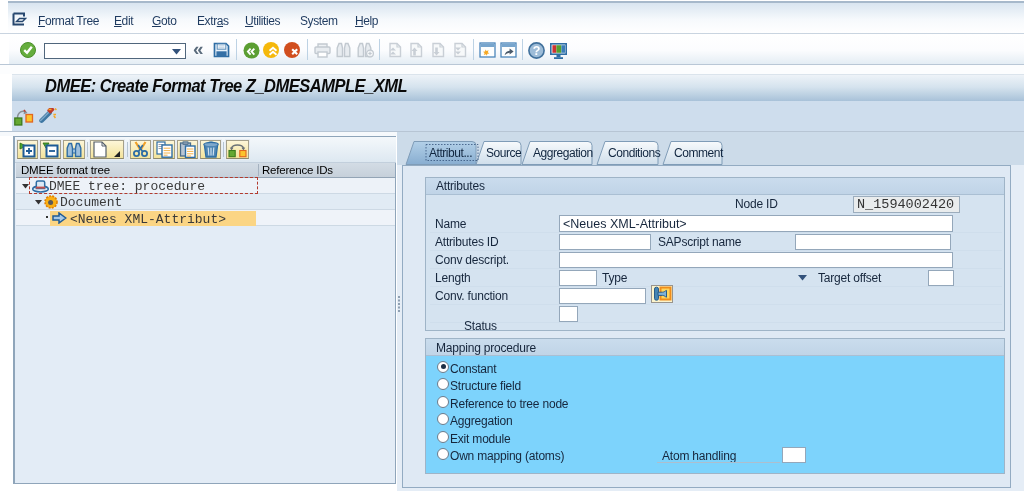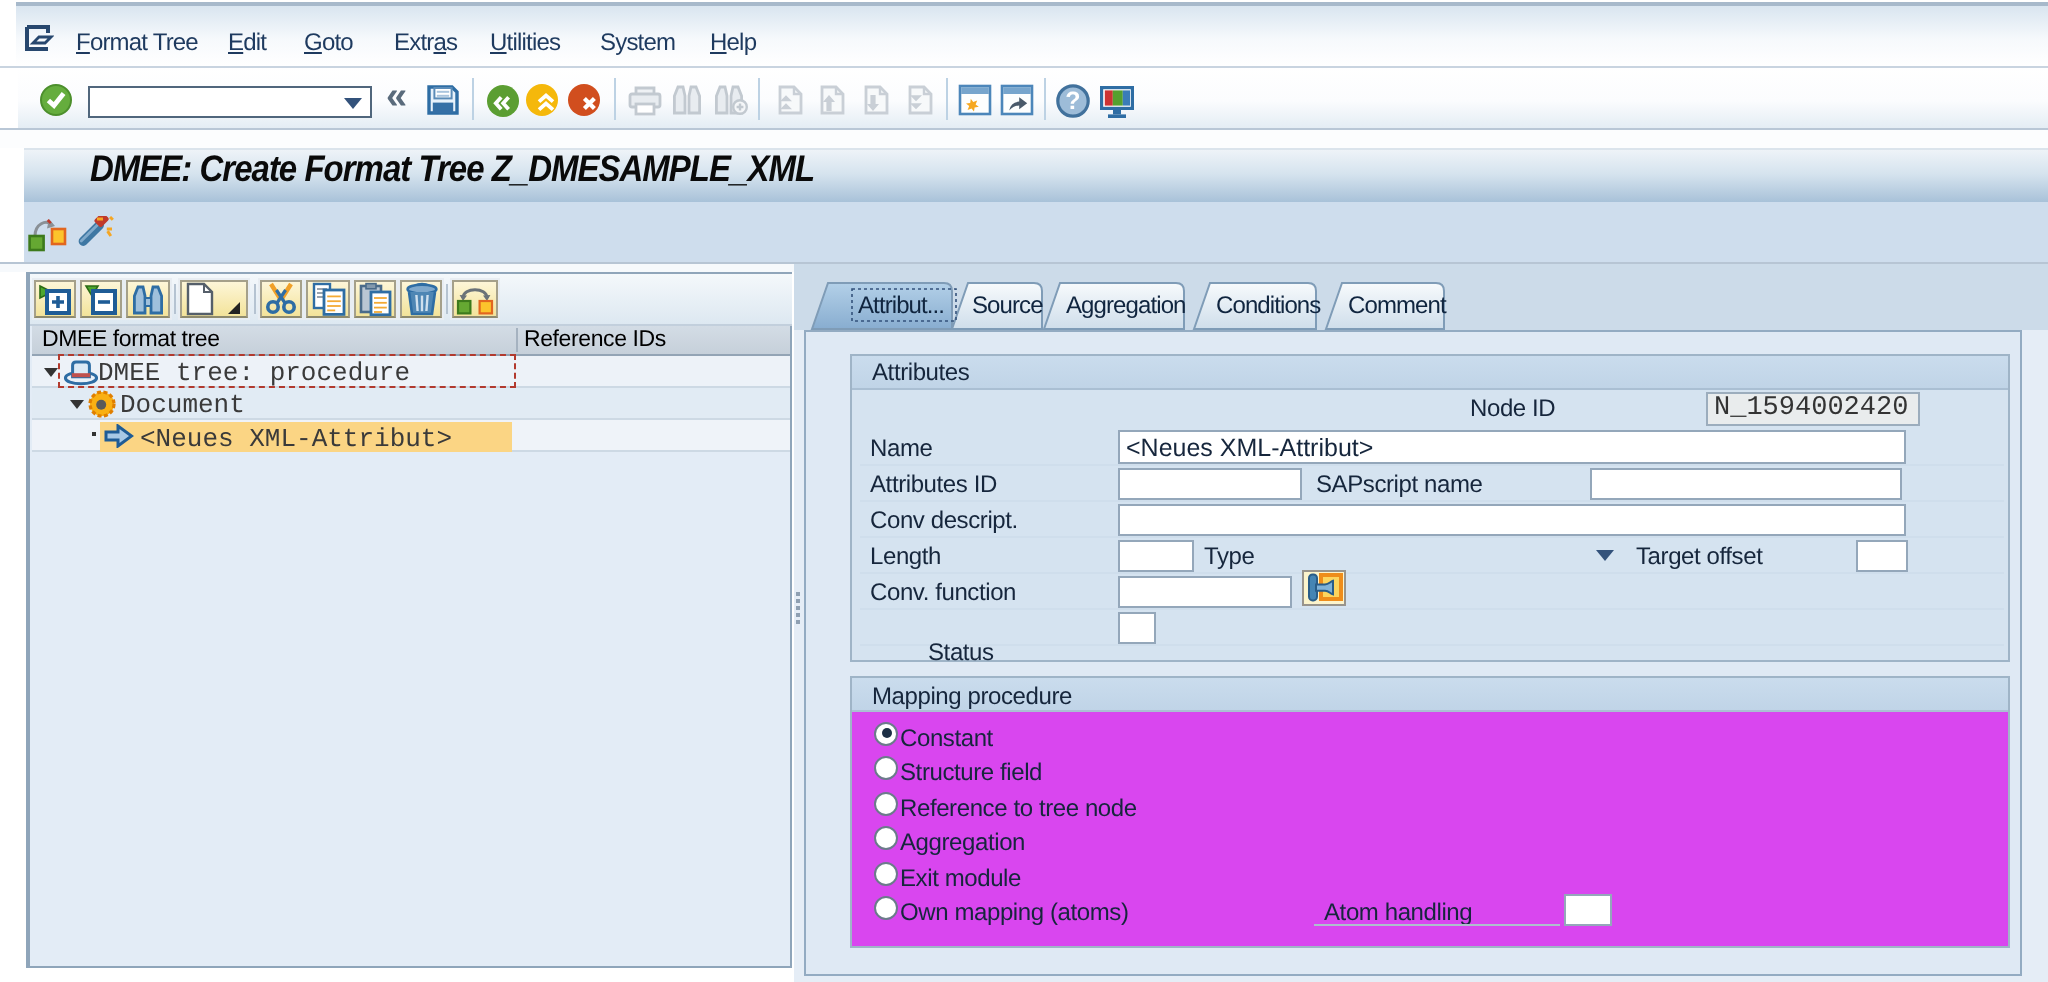--- a/index.html
+++ b/index.html
@@ -450,21 +450,21 @@
         <rect x="8.5" y="1.5" width="10" height="12" fill="#fdd55e" stroke="#ef8d1a" stroke-width="2"></rect>
         <rect x="2.5" y="1.2" width="4" height="13" rx="1.8" fill="#4585b4" stroke="#2a5d88" stroke-width="1"></rect>
         <path d="M6 6.2 H10.5 C12.5 6.2 13 4.8 14.5 4.4 V11.2 C13 10.8 12.5 9.4 10.5 9.4 H6 Z" fill="#7fb2d8" stroke="#2a5d88" stroke-width="1"></path>
       </svg>
     </div>
 
     <div class="lbl" style="left:9px;top:141px;margin-left:29px;">Status</div>
     <div class="fld" style="left:133px;top:127.5px;width:19px;height:16px;"></div>
   </div>
 
-  <div id="map-box" class="abs" style="left:425px;top:338px;width:580px;height:136px;border:1px solid #9fb4c7;background:#d946ef;box-sizing:border-box;">
+  <div id="map-box" class="abs" style="left:425px;top:338px;width:580px;height:136px;border:1px solid #9fb4c7;background:#7dd3fc;box-sizing:border-box;">
     <div class="abs" style="left:0;top:0;width:578px;height:16px;background:linear-gradient(#cadced,#c0d4e7);border-bottom:1px solid #aabfd3;"></div>
     <div class="lbl" style="left:10px;top:2px;">Mapping procedure</div>
     <div class="radio sel" style="left:11px;top:21.5px;"></div>
       <div class="lbl" style="left:24px;top:22.5px;">Constant</div>
     <div class="radio" style="left:11px;top:39px;"></div>
       <div class="lbl" style="left:24px;top:40px;">Structure field</div>
     <div class="radio" style="left:11px;top:56.5px;"></div>
       <div class="lbl" style="left:24px;top:57.5px;">Reference to tree node</div>
     <div class="radio" style="left:11px;top:74px;"></div>
       <div class="lbl" style="left:24px;top:75px;">Aggregation</div>

